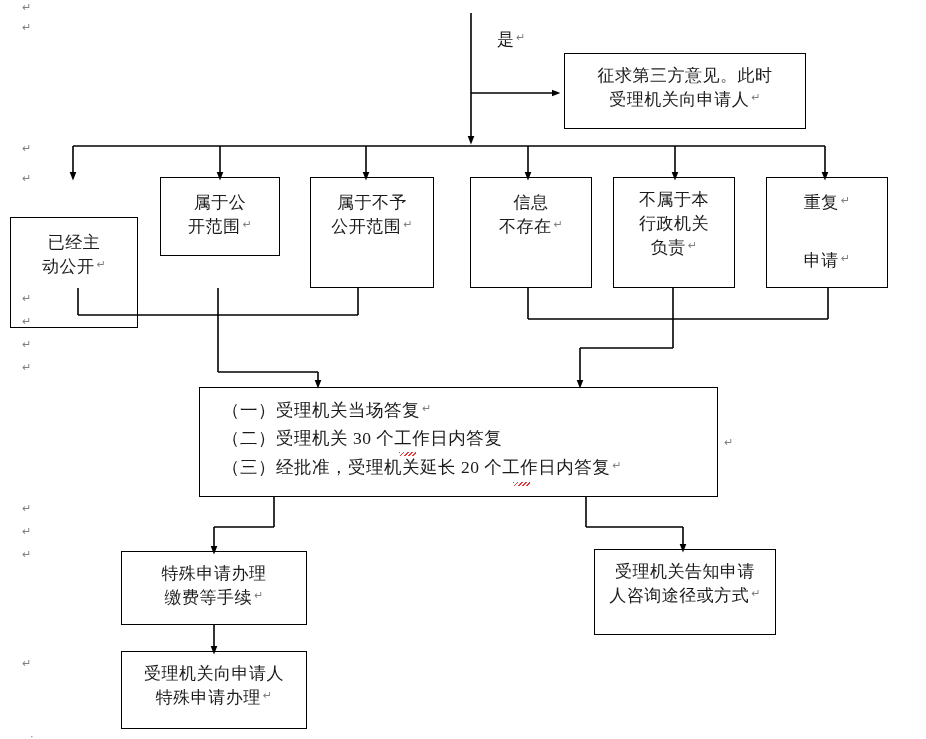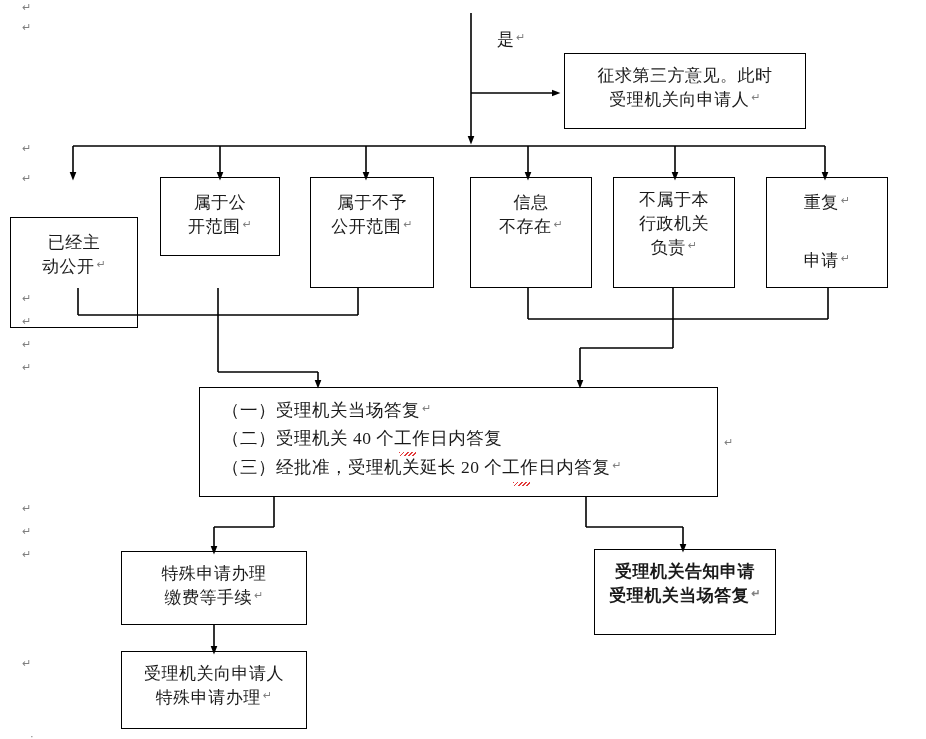--- a/index.html
+++ b/index.html
@@ -179,40 +179,40 @@
     <div class="ln"><span>负责</span><span class="cr">↵</span></div>
   </div>
 
   <div class="node pad-top2" style="left:766px; top:177px; width:122px; height:111px;gap:34px;">
     <div class="ln"><span>重复</span><span class="cr">↵</span></div>
     <div class="ln"><span>申请</span><span class="cr">↵</span></div>
   </div>
 
   <div class="node node-lines-left big-box" style="left:199px; top:387px; width:519px; height:110px;">
     <div class="ln"><span>（一）受理机关当场答复</span><span class="cr">↵</span></div>
-    <div class="ln">（二）受理机关 40 个工作日内答复</div>
+    <div class="ln">（二）受理机关 30 个工作日内答复</div>
     <div class="ln"><span>（三）经批准，受理机关延长 20 个工作日内答复</span><span class="cr">↵</span></div>
   </div>
   <div class="sq" style="left:399px; top:452px; width:17px;"></div>
   <div class="sq" style="left:513px; top:482px; width:17px;"></div>
   <div class="pilcrow" style="left:724px; top:437px;">↵</div>
 
   <div class="node pad-top" style="left:121px; top:551px; width:186px; height:74px;">
     <div class="ln">特殊申请办理</div>
     <div class="ln"><span>缴费等手续</span><span class="cr">↵</span></div>
   </div>
 
   <div class="node pad-top" style="left:121px; top:651px; width:186px; height:78px;">
     <div class="ln">受理机关向申请人</div>
     <div class="ln"><span>特殊申请办理</span><span class="cr">↵</span></div>
   </div>
 
-  <div class="node pad-top" style="left:594px; top:549px; width:182px; height:86px;font-weight:bold;">
+  <div class="node pad-top" style="left:594px; top:549px; width:182px; height:86px;">
     <div class="ln">受理机关告知申请</div>
-    <div class="ln"><span>受理机关当场答复</span><span class="cr">↵</span></div>
+    <div class="ln"><span>人咨询途径或方式</span><span class="cr">↵</span></div>
   </div>
 
   <div id="marks">
       <div class="pilcrow" style="left: 22px; top: 2px;">↵</div>
       <div class="pilcrow" style="left: 22px; top: 22px;">↵</div>
       <div class="pilcrow" style="left: 22px; top: 143px;">↵</div>
       <div class="pilcrow" style="left: 22px; top: 173px;">↵</div>
       <div class="pilcrow" style="left: 22px; top: 293px;">↵</div>
       <div class="pilcrow" style="left: 22px; top: 316px;">↵</div>
       <div class="pilcrow" style="left: 22px; top: 339px;">↵</div>

